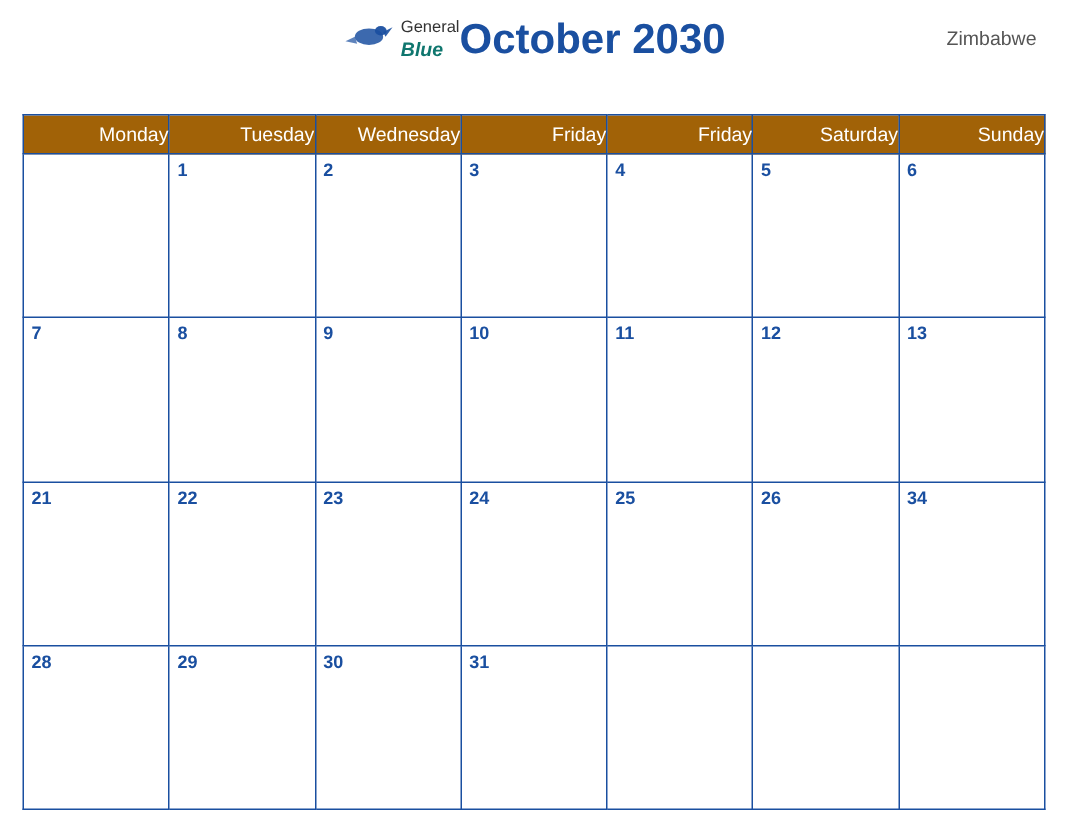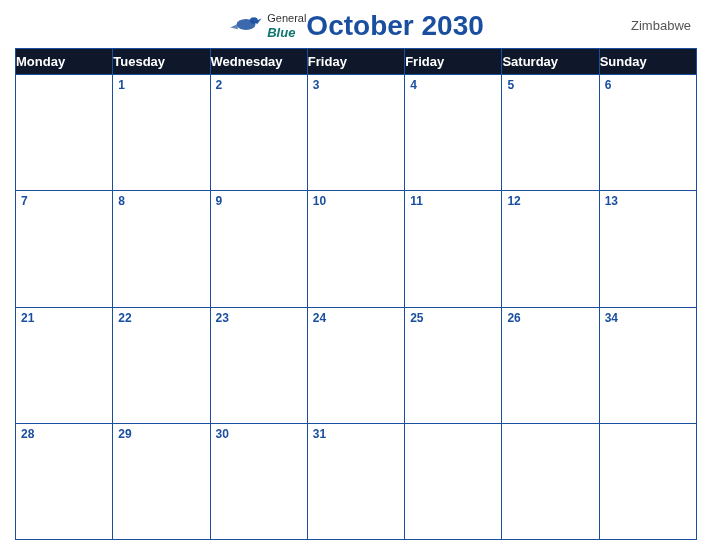--- a/index.html
+++ b/index.html
@@ -9,20 +9,21 @@
       width: 712px;
       height: 550px;
       overflow: hidden;
     }
     .calendar-wrapper {
       width: 712px;
       height: 550px;
       padding: 10px 15px 10px 15px;
       display: flex;
       flex-direction: column;
+      gap: 28px;
     }
     .header {
       display: flex;
       align-items: center;
       justify-content: center;
       position: relative;
       margin-bottom: 6px;
     }
     .logo-text-general {
       font-size: 11px;
@@ -65,25 +66,25 @@
       font-size: 13px;
       color: #555;
     }
     .calendar-table {
       width: 100%;
       flex: 1;
       border-collapse: collapse;
       border: 1px solid #1a4fa0;
     }
     .calendar-table th {
-      background-color: #0f172a;
+      background-color: #a16207;
       color: #fff;
-      text-align: left;
+      text-align: right;
       font-size: 13px;
-      font-weight: bold;
+      font-weight: normal;
       padding: 5px 0;
       border: 1px solid #1a4fa0;
     }
     .calendar-table td {
       border: 1px solid #1a4fa0;
       vertical-align: top;
       padding: 3px 5px;
       width: calc(100% / 7);
       height: 78px;
     }

